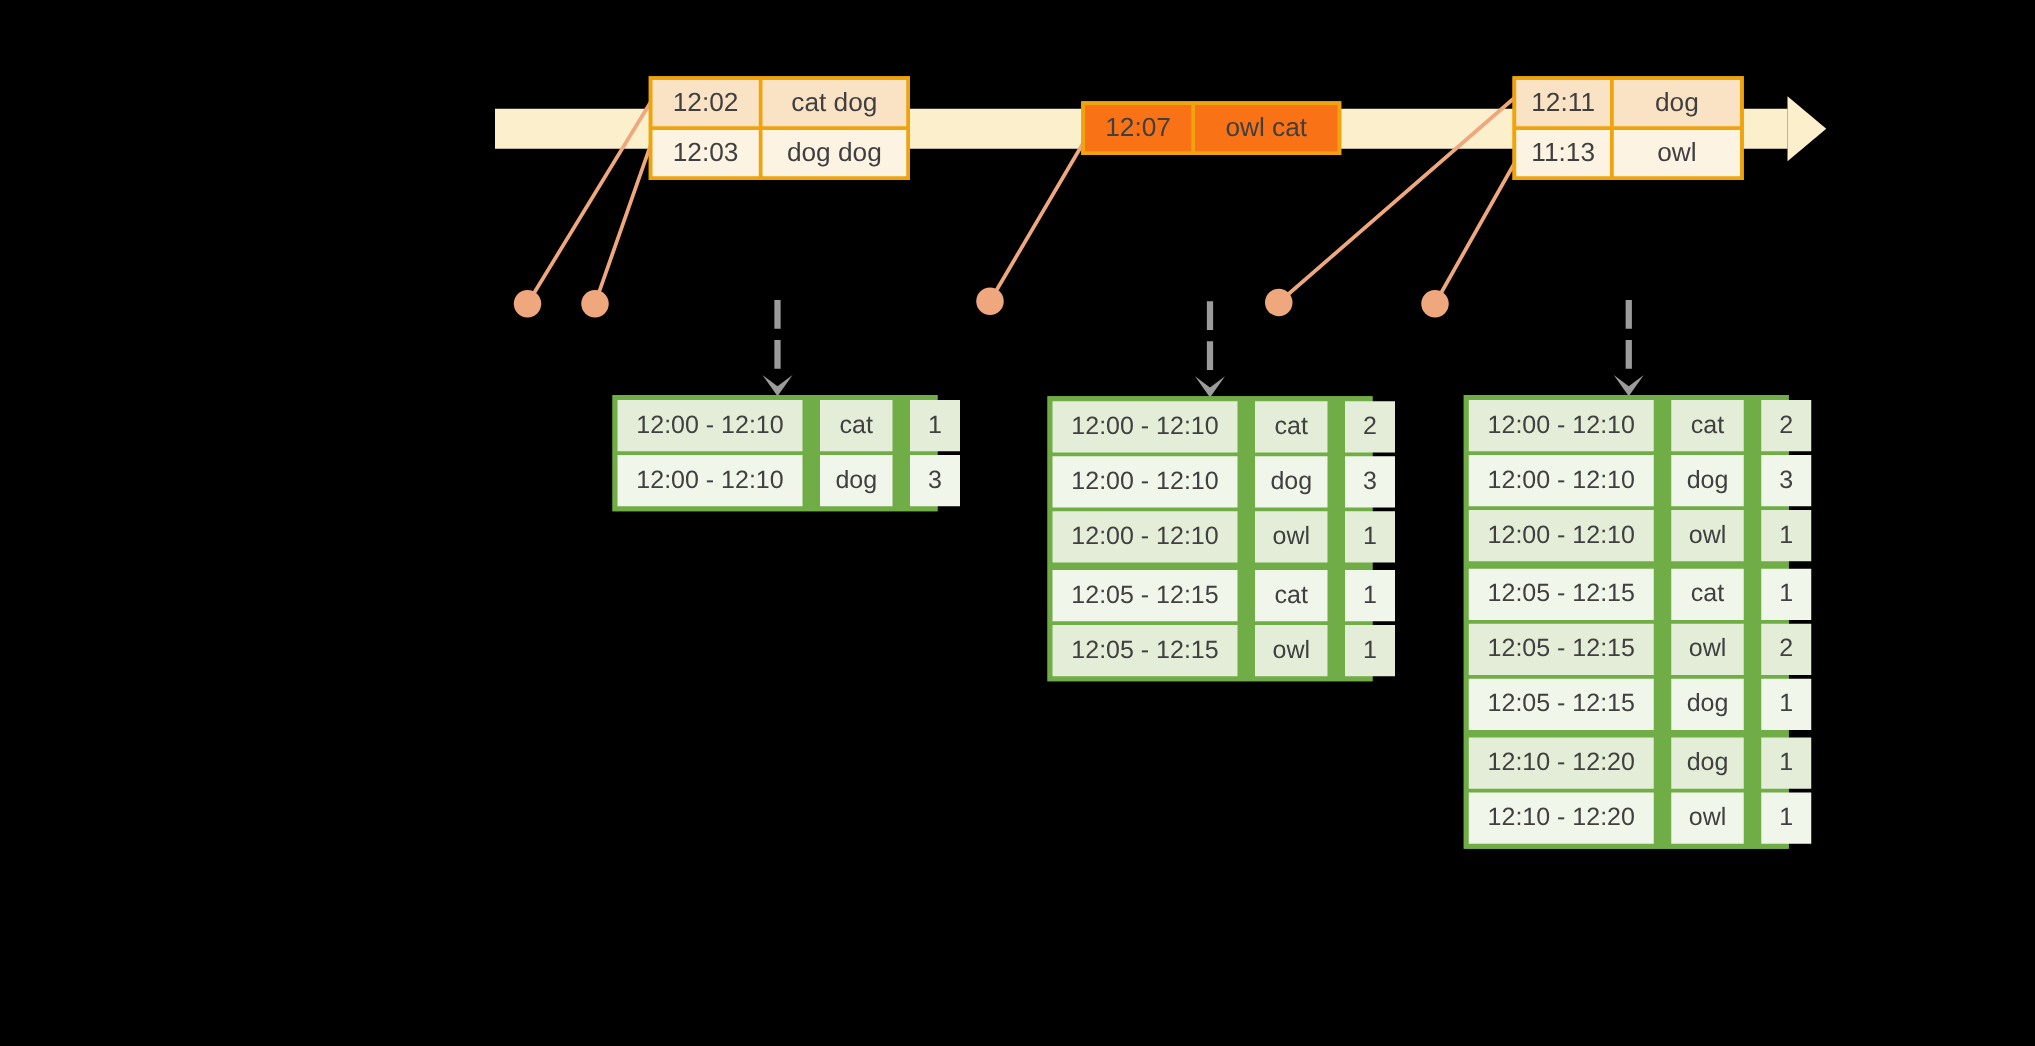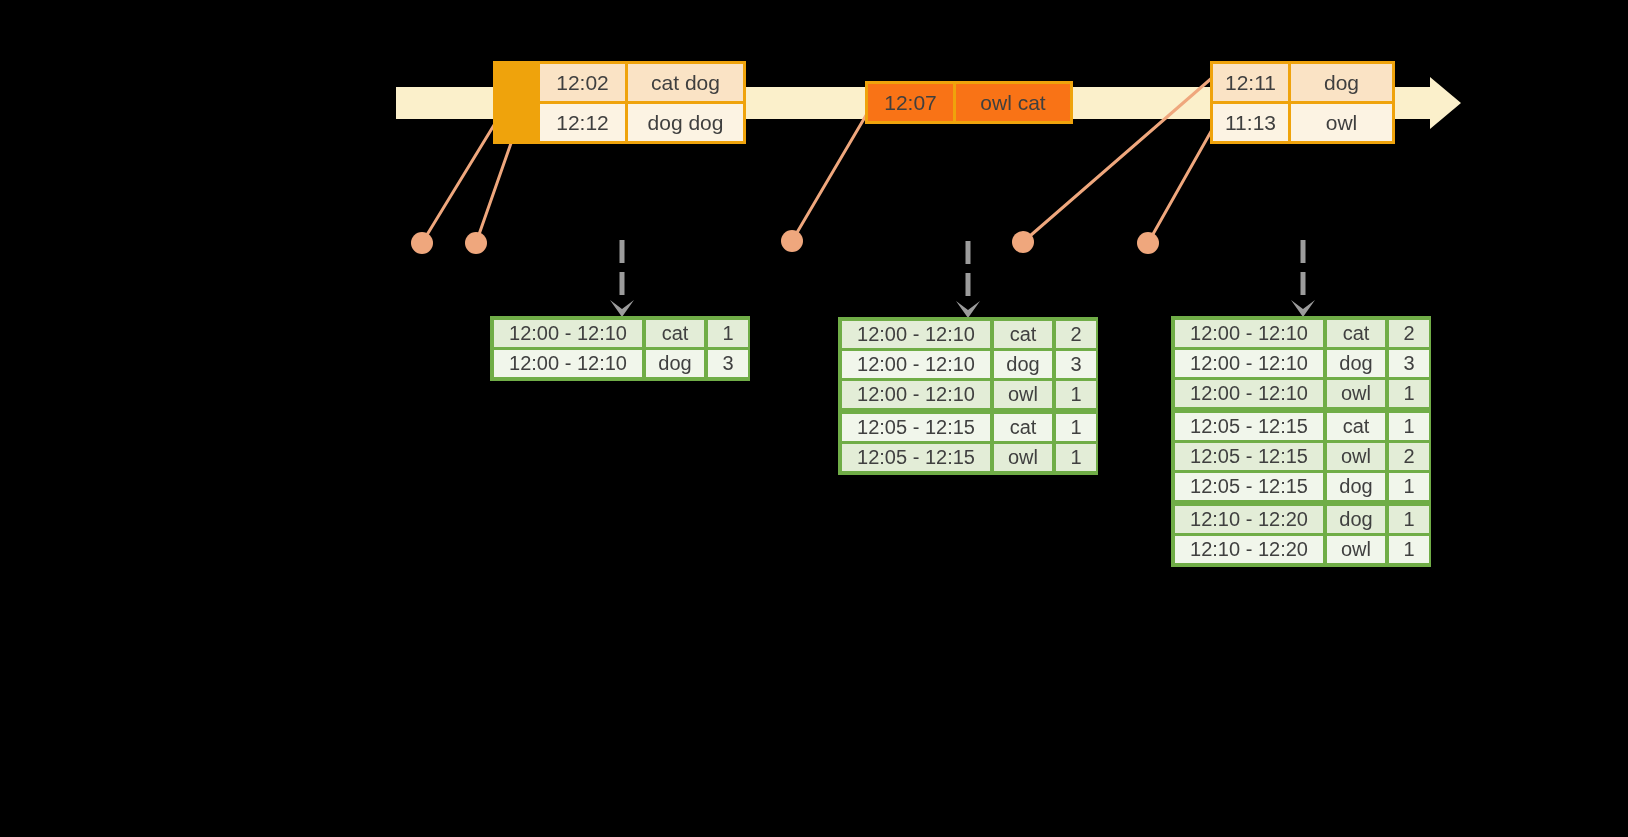--- a/index.html
+++ b/index.html
@@ -3,32 +3,32 @@
 <meta charset="utf-8">
 <style>
   html,body{margin:0;padding:0;background:#000;}
   .canvas{position:relative;width:1628px;height:837px;background:#000000;overflow:hidden;
           font-family:"Liberation Sans", sans-serif;}
   svg.layer{position:absolute;left:0;top:0;}
 
   
   .etable{position:absolute;display:grid;gap:3px;background:#EFA30C;border:3px solid #EFA30C;
           grid-auto-rows:37px;}
-  #etable1{left:493px;top:61px;grid-template-columns:85px 115px;padding-left:44px;}
+  #etable1{left:519px;top:61px;grid-template-columns:85px 115px;}
   #etable2{left:865px;top:81px;grid-template-columns:85px 114px;}
   #etable3{left:1210px;top:61px;grid-template-columns:75px 101px;text-align:right;}
   .ecell{display:flex;align-items:center;justify-content:center;
          font-size:21px;color:#3F3F3F;}
   .peach{background:#FAE3C5;}
   .cream{background:#FCF3E3;}
   .cream2{background:#f97316;}
 
   
   .rtable{position:absolute;background:#70AD47;border:4px solid #70AD47;}
-  .rrow{display:grid;grid-template-columns:148px 58px 40px;gap:4px;height:27px;
+  .rrow{display:grid;grid-template-columns:148px 58px 40px;gap:14px;height:41px;
         margin-top:3px;}
   .rrow:first-child{margin-top:0;}
   .rrow.group-start{margin-top:6px;}
   .rcell{display:flex;align-items:center;justify-content:center;
          font-size:20px;color:#404040;}
   .rrow:nth-child(odd) .rcell{background:#E3EDD7;}
   .rrow:nth-child(even) .rcell{background:#F1F6EB;}
   #rtable1{left:490px;top:316px;width:252px;}
   #rtable2{left:838px;top:317px;width:252px;}
   #rtable3{left:1171px;top:316px;width:252px;}
@@ -67,21 +67,21 @@
       <polygon points="956,301 968,318 980,301 968,310" stroke="none"></polygon>
 
       <line x1="1303" y1="240" x2="1303" y2="299" stroke-width="5" stroke-dasharray="23 9"></line>
       <polygon points="1291,300 1303,317 1315,300 1303,309" stroke="none"></polygon>
     </g>
   </svg>
 
   <div id="etable1" class="etable">
     <div class="ecell peach">12:02</div>
     <div class="ecell peach">cat dog</div>
-    <div class="ecell cream">12:12</div>
+    <div class="ecell cream">12:03</div>
     <div class="ecell cream">dog dog</div>
   </div>
 
   <div id="etable2" class="etable">
     <div class="ecell cream2">12:07</div>
     <div class="ecell cream2">owl cat</div>
   </div>
 
   <div id="etable3" class="etable">
     <div class="ecell peach">12:11</div>

